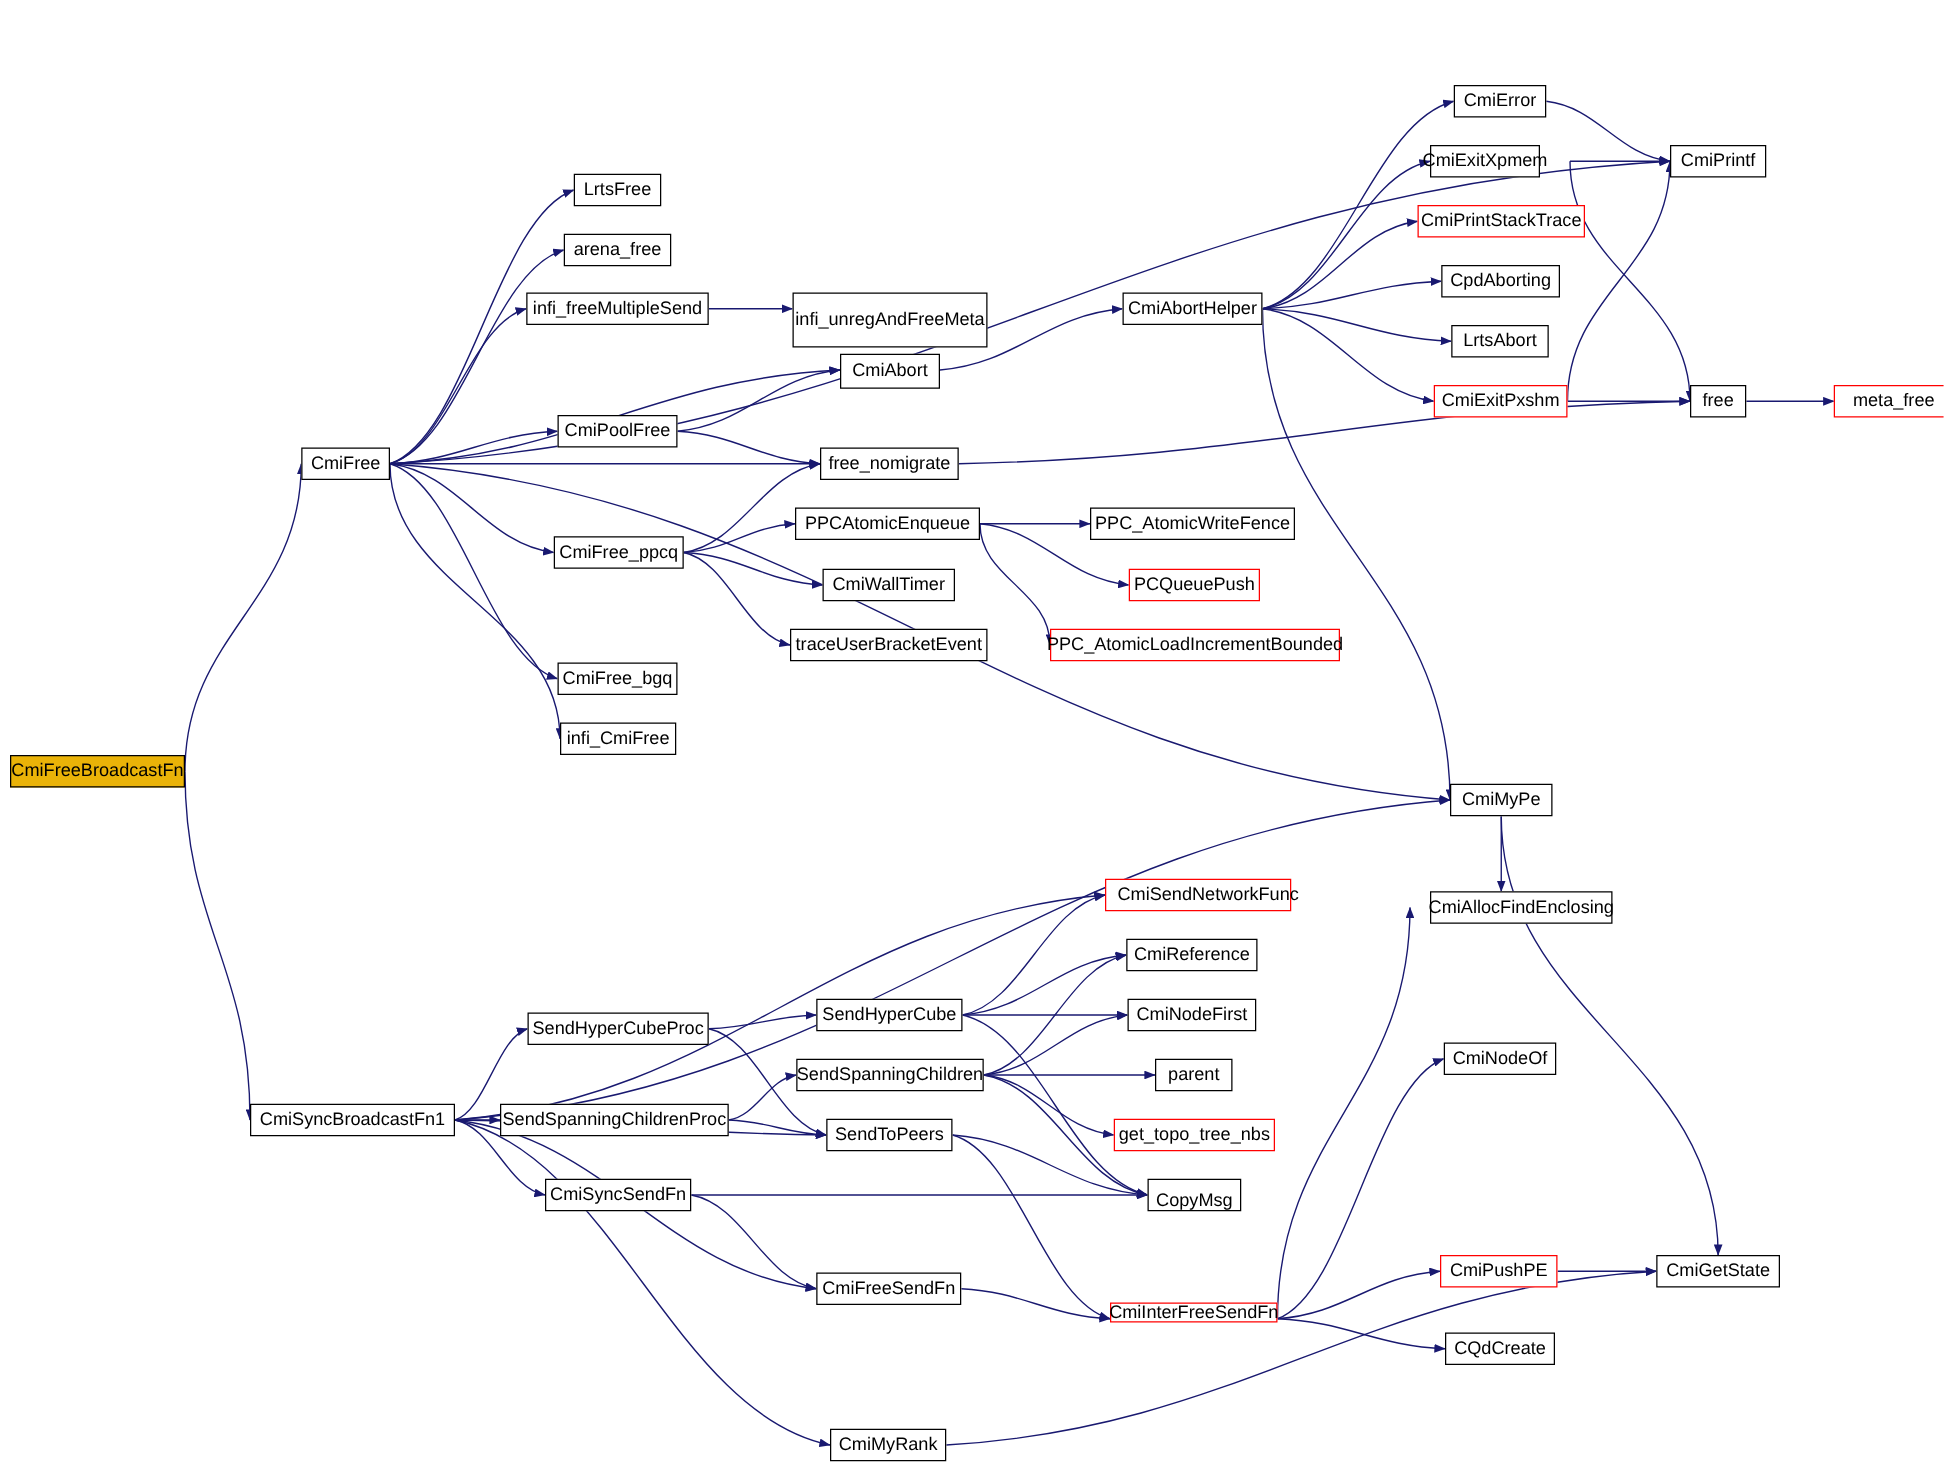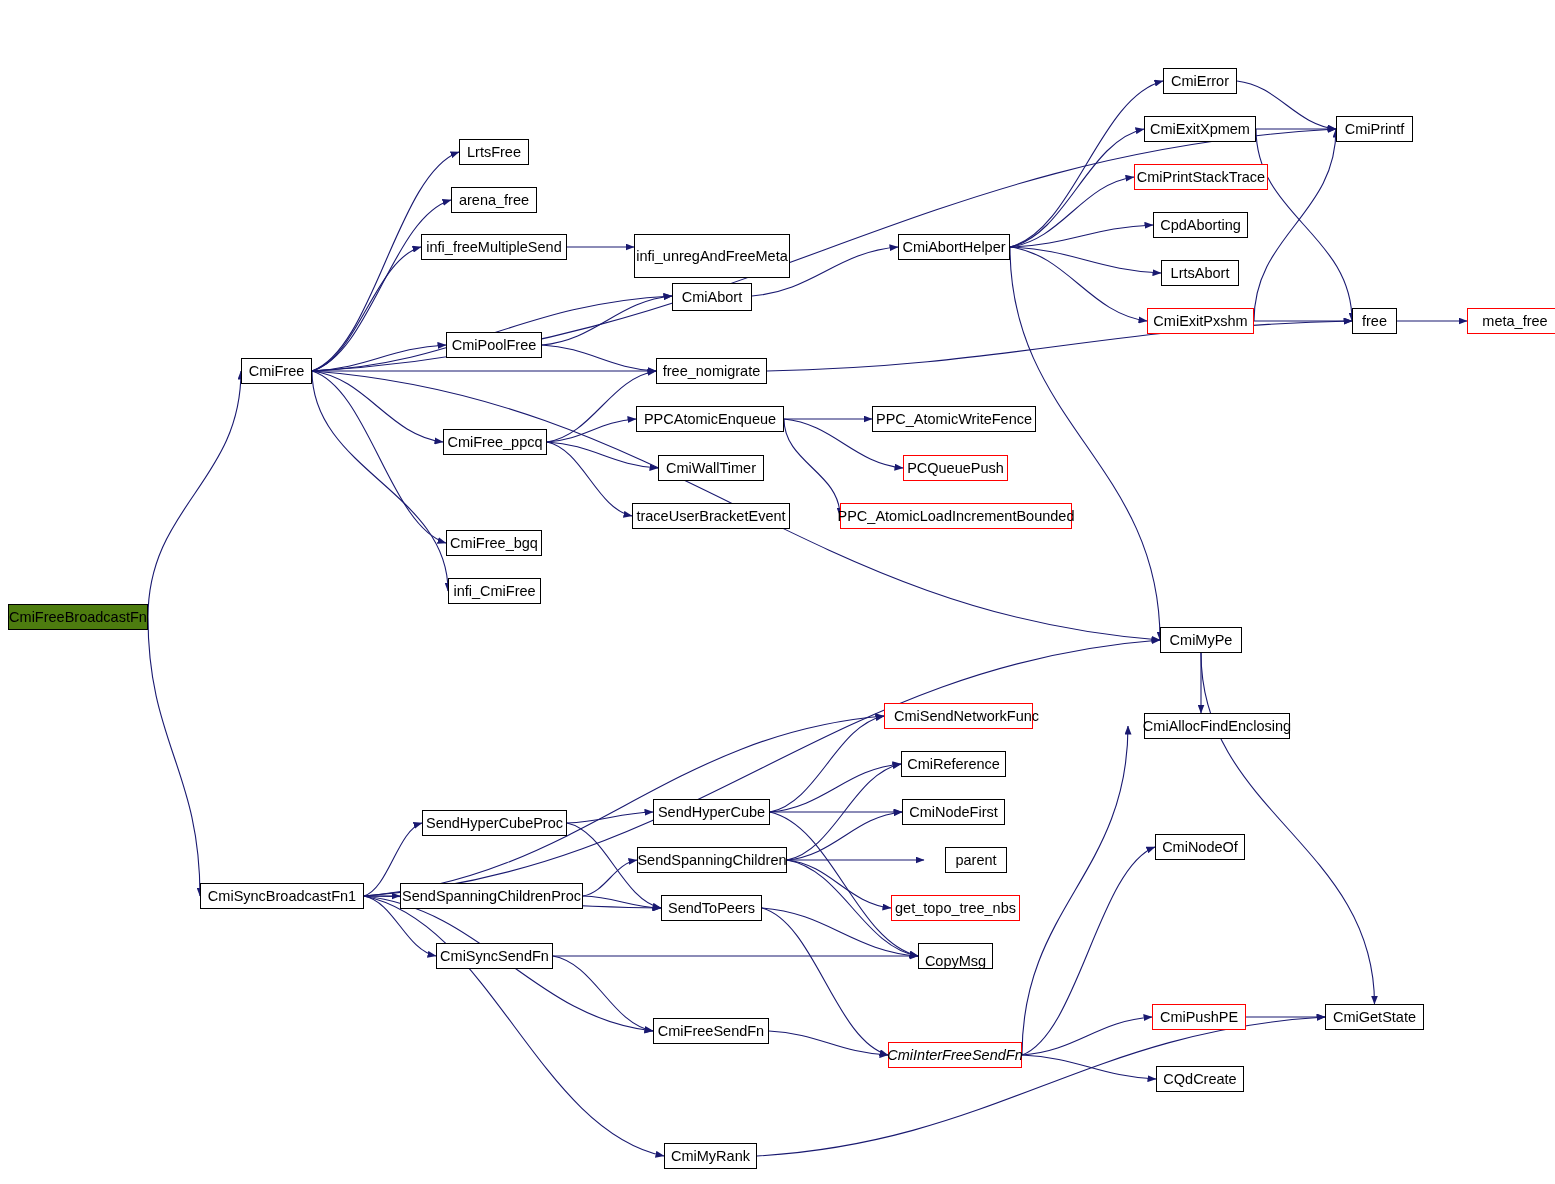--- a/index.html
+++ b/index.html
@@ -4,21 +4,21 @@
 <title>Call Graph</title>
 <style>
   html,body{margin:0;padding:0;background:#ffffff;}
   #canvas{position:relative;width:1555px;height:1184px;background:#ffffff;
           font-family:"Liberation Sans","DejaVu Sans",sans-serif;overflow:hidden;}
   svg.edges{position:absolute;left:0;top:0;width:1555px;height:1184px;pointer-events:none;}
   .node{position:absolute;box-sizing:border-box;border:1px solid #000000;background:#ffffff;
         display:flex;align-items:center;justify-content:center;
         font-size:14.5px;line-height:1;color:#000000;white-space:nowrap;}
   .node.red{border-color:#ff0000;}
-  .node.root{background:#4d7c0f;border-color:#000000;}
+  .node.root{background:#eab308;border-color:#000000;}
 </style>
 </head>
 <body>
 
 <div id="canvas">
   <svg class="edges" id="edge-layer" viewBox="0 0 1555 1184" xmlns="http://www.w3.org/2000/svg">
     <defs>
       <marker id="arrowhead" markerWidth="9" markerHeight="7" refX="8.5" refY="3.5" orient="auto" markerUnits="userSpaceOnUse">
         <polygon points="0 0, 9 3.5, 0 7" fill="#191970"></polygon>
       </marker>
@@ -152,21 +152,21 @@
       </div>
       <div class="node" style="left: 448px; top: 578px; width: 93px; height: 26px;">
         <span>infi_CmiFree</span>
       </div>
       <div class="node" style="left: 898px; top: 234px; width: 112px; height: 26px;">
         <span>CmiAbortHelper</span>
       </div>
       <div class="node" style="left: 1163px; top: 68px; width: 74px; height: 26px;">
         <span>CmiError</span>
       </div>
-      <div class="node" style="left: 1144px; top: 116px; width: 112px; height: 26px;">
+      <div class="node" style="left: 1144px; top: 116px; width: 88px; height: 26px;">
         <span>CmiExitXpmem</span>
       </div>
       <div class="node red" style="left: 1134px; top: 164px; width: 134px; height: 26px;">
         <span>CmiPrintStackTrace</span>
       </div>
       <div class="node" style="left: 1153px; top: 212px; width: 95px; height: 26px;">
         <span>CpdAborting</span>
       </div>
       <div class="node" style="left: 1161px; top: 260px; width: 78px; height: 26px;">
         <span>LrtsAbort</span>
@@ -203,21 +203,21 @@
       </div>
       <div class="node" style="left: 902px; top: 799px; width: 103px; height: 26px;">
         <span>CmiNodeFirst</span>
       </div>
       <div class="node" style="left: 1155px; top: 834px; width: 90px; height: 26px;">
         <span>CmiNodeOf</span>
       </div>
       <div class="node" style="left: 637px; top: 847px; width: 150px; height: 26px;">
         <span>SendSpanningChildren</span>
       </div>
-      <div class="node" style="left: 924px; top: 847px; width: 62px; height: 26px; margin-left: 21px;">
+      <div class="node" style="left: 924px; top: 847px; width: 62px; height: 26px;">
         <span>parent</span>
       </div>
       <div class="node" style="left: 200px; top: 883px; width: 164px; height: 26px;">
         <span>CmiSyncBroadcastFn1</span>
       </div>
       <div class="node" style="left: 400px; top: 883px; width: 183px; height: 26px;">
         <span>SendSpanningChildrenProc</span>
       </div>
       <div class="node" style="left: 661px; top: 895px; width: 101px; height: 26px;">
         <span>SendToPeers</span>
@@ -233,21 +233,21 @@
       </div>
       <div class="node" style="left: 653px; top: 1018px; width: 116px; height: 26px;">
         <span>CmiFreeSendFn</span>
       </div>
       <div class="node red" style="left: 1152px; top: 1004px; width: 94px; height: 26px;">
         <span>CmiPushPE</span>
       </div>
       <div class="node" style="left: 1325px; top: 1004px; width: 99px; height: 26px;">
         <span>CmiGetState</span>
       </div>
-      <div class="node red" style="left: 888px; top: 1042px; width: 134px; height: 26px; font-style: italic;">
+      <div class="node red" style="left: 888px; top: 1042px; width: 134px; height: 16px;">
         <span>CmiInterFreeSendFn</span>
       </div>
       <div class="node" style="left: 1156px; top: 1066px; width: 88px; height: 26px;">
         <span>CQdCreate</span>
       </div>
       <div class="node" style="left: 664px; top: 1143px; width: 93px; height: 26px;">
         <span>CmiMyRank</span>
       </div>
     </div>
 </div>

